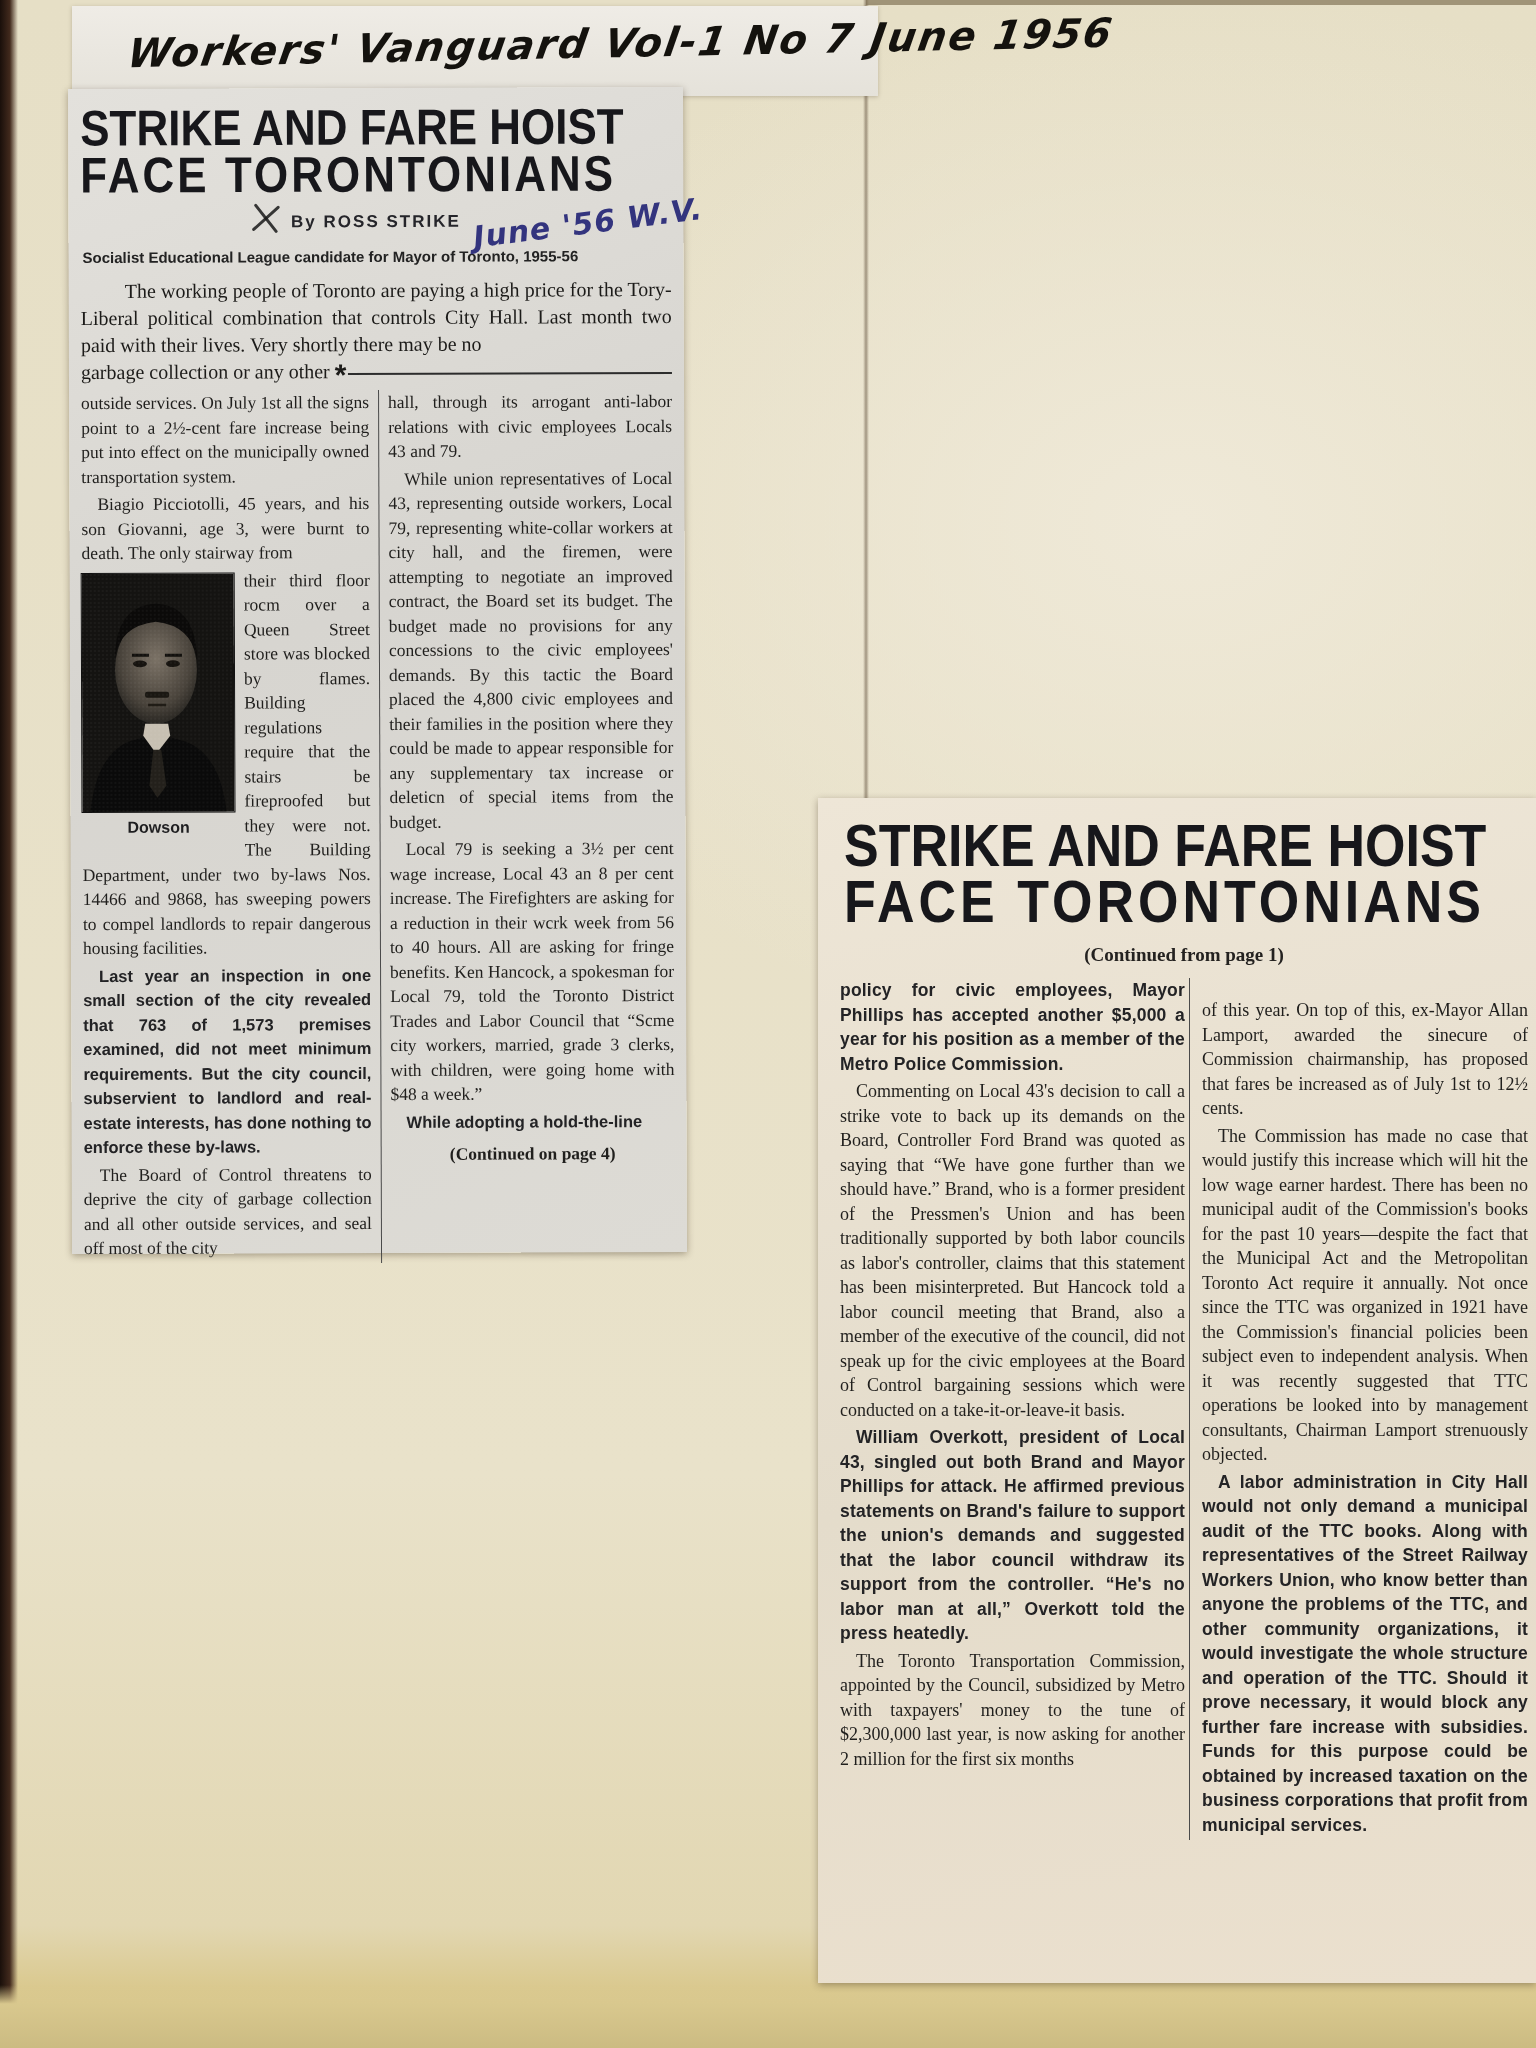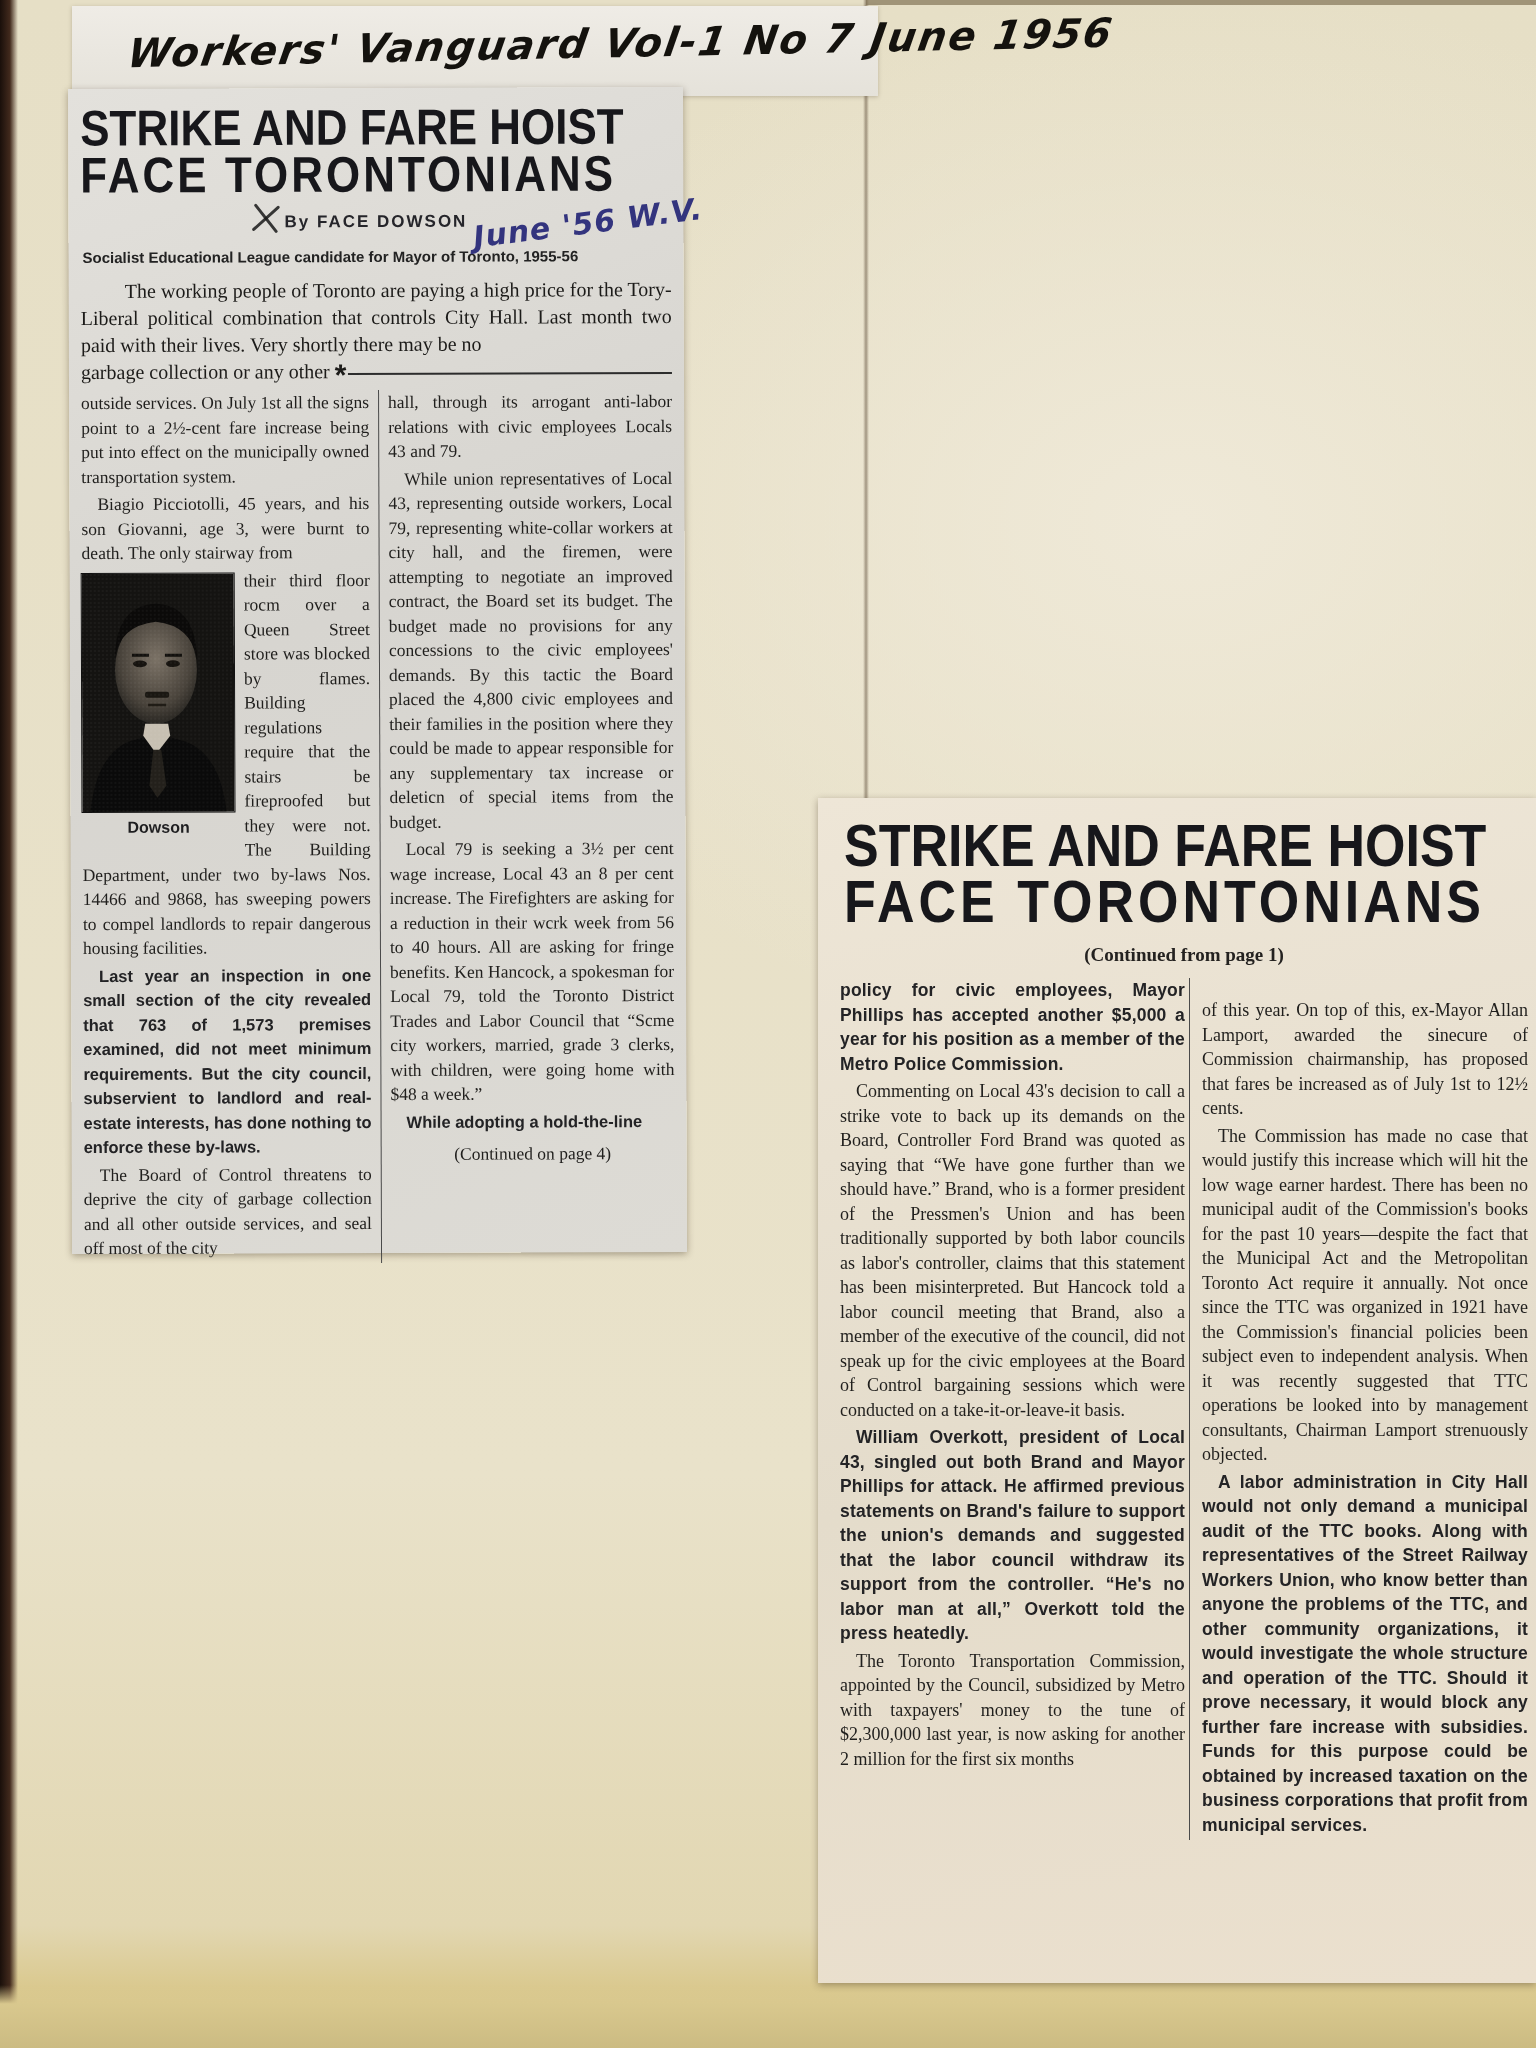--- a/index.html
+++ b/index.html
@@ -69,21 +69,21 @@
   .rule-line { flex:1; border-top:2px solid #2c2c2c; margin-top:4px; }
 
   .cols { display:flex; margin-top:5px; }
   .col { text-align:justify; font-size:17.5px; line-height:24.5px; color:#201f1d; }
   .col p { margin:0 0 3px 0; }
   .clip1 .col-l { width:288px; padding-right:9px; border-right:1px solid #4a4a4a; }
   .clip1 .col-r { flex:1; padding-left:9px; }
   p.ind { text-indent:16px; }
   .sans { font-family:"Liberation Sans", sans-serif; font-weight:bold; font-size:16.5px;
     line-height:24.5px; color:#232325; }
-  .cont-note { text-align:center; font-weight:normal; margin-top:8px !important; }
+  .cont-note { text-align:center; font-weight:bold; margin-top:8px !important; }
 
   .photo { float:left; width:152px; margin:5px 10px 2px 0; }
   .photo svg { display:block; width:152px; height:238px; outline:1px solid #101010; }
   .photo figcaption { font-family:Liberation Sans, sans-serif; font-weight:bold;
     font-size:16px; text-align:center; margin-top:4px; color:#1e1e20; }
 
   .cont-from { text-align:center; font-weight:bold; font-size:19px; margin:18px 0 12px 0; color:#242220; }
   .clip2 .col { font-size:18px; line-height:24.5px; }
   .clip2 .col-l { width:345px; padding-right:4px; border-right:1px solid #4a4a4a; }
   .clip2 .col-r { flex:1; padding-left:12px;margin-top:20px; }
@@ -103,21 +103,21 @@
   <div class="hand-strip">
     <div class="handwriting">Workers' Vanguard Vol-1 No 7 June 1956</div>
   </div>
 
   <article class="clip clip1">
     <div class="hl hl1">STRIKE AND FARE HOIST</div>
     <div class="hl hl2">FACE TORONTONIANS</div>
 
     <div class="byline-row">
       <span class="x-mark"></span>
-      <span>By FACE DOWSON</span>
+      <span>By ROSS STRIKE</span>
       <span class="ink-note">June '56 W.V.</span>
     </div>
 
     <div class="credential">Socialist Educational League candidate for Mayor of Toronto, 1955-56</div>
 
     <p class="lead">The working people of Toronto are paying a high price for the Tory-Liberal political combination that controls City Hall. Last month two paid with their lives. Very shortly there may be no</p>
 
     <div class="split-row">
       <span>garbage collection or any other</span>
       <span class="split-star">*</span>

